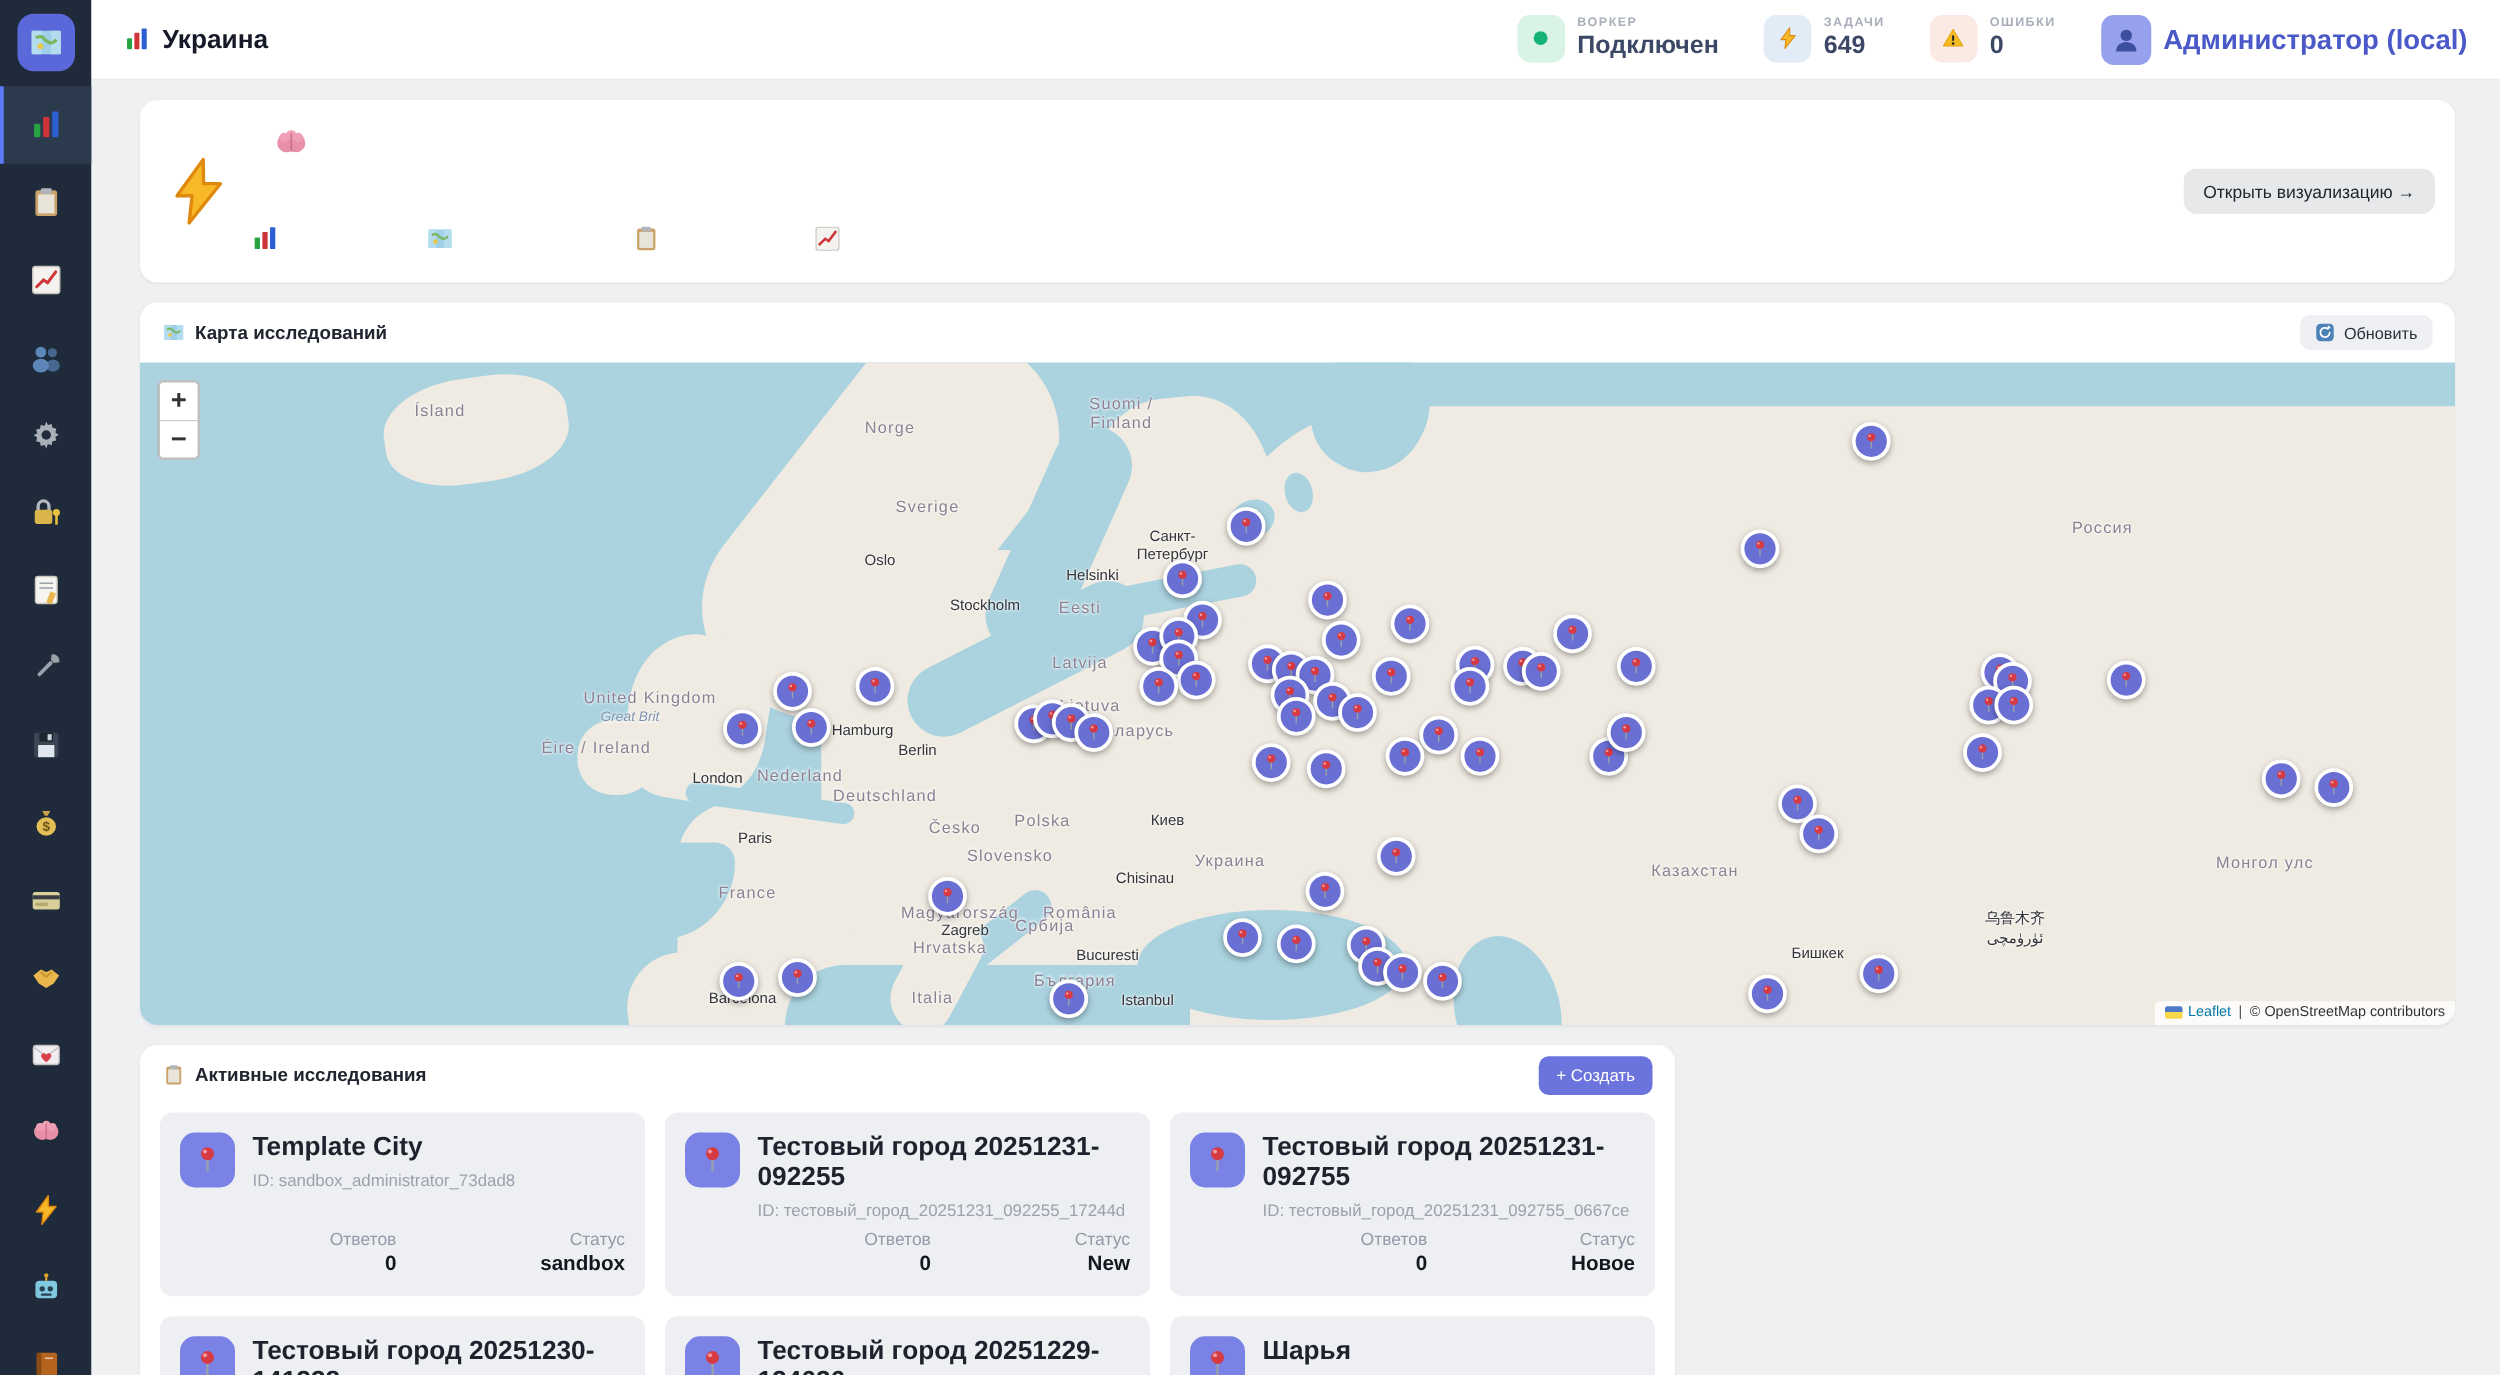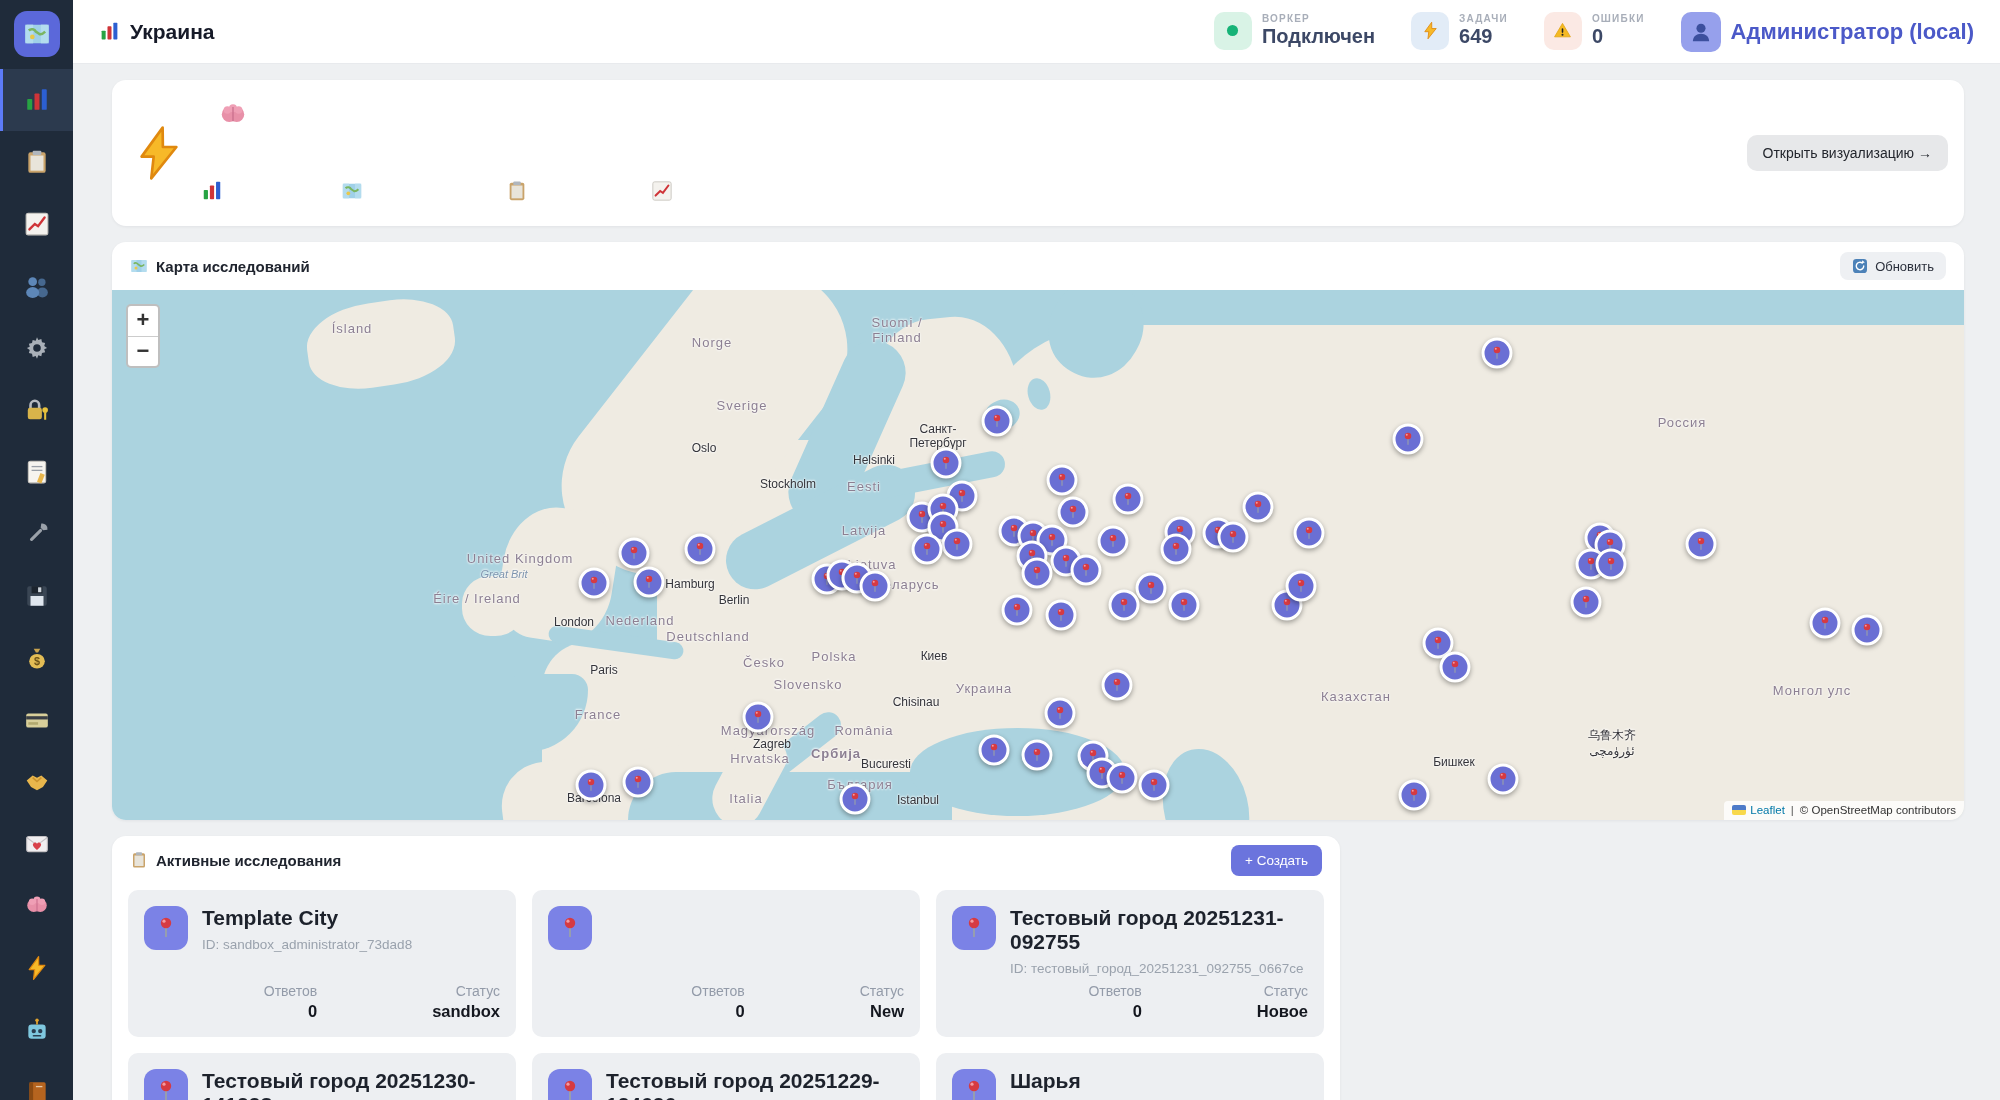--- a/index.html
+++ b/index.html
@@ -471,21 +471,21 @@
           <span class="map-label country" style="left: 528px; top: 330px;">Nederland</span>
           <span class="map-label country" style="left: 596px; top: 346px;">Deutschland</span>
           <span class="map-label country" style="left: 722px; top: 366px;">Polska</span>
           <span class="map-label country" style="left: 486px; top: 424px;">France</span>
           <span class="map-label country" style="left: 652px; top: 372px;">Česko</span>
           <span class="map-label country" style="left: 696px; top: 394px;">Slovensko</span>
           <span class="map-label country" style="left: 656px; top: 440px;">Magyarország</span>
           <span class="map-label country" style="left: 872px; top: 398px;">Украина</span>
           <span class="map-label country" style="left: 752px; top: 440px;">România</span>
           <span class="map-label country" style="left: 648px; top: 468px;">Hrvatska</span>
-          <span class="map-label country" style="left: 724px; top: 463px; font-weight: bold;">Србија</span>
+          <span class="map-label country" style="left: 724px; top: 450px;">Србија</span>
           <span class="map-label country" style="left: 748px; top: 494px;">България</span>
           <span class="map-label country" style="left: 634px; top: 508px;">Italia</span>
           <span class="map-label country" style="left: 1570px; top: 132px;">Россия</span>
           <span class="map-label country" style="left: 1244px; top: 406px;">Казахстан</span>
           <span class="map-label country" style="left: 1700px; top: 400px;">Монгол улс</span>
           <span class="map-label city" style="left: 592px; top: 158px;">Oslo</span>
           <span class="map-label city" style="left: 676px; top: 194px;">Stockholm</span>
           <span class="map-label city" style="left: 762px; top: 170px;">Helsinki</span>
           <span class="map-label city" style="left: 826px; top: 146px;">Санкт-
 Петербург</span>
@@ -1158,20 +1158,24 @@
           <div class="rc-top">
             <span class="rc-chip">
               <span class="ic ">
                 <svg viewBox="0 0 24 24">
                   <line x1="12" y1="9" x2="12" y2="21" stroke="#9aa1a9" stroke-width="1.8"></line>
                   <circle cx="12" cy="7" r="5.2" fill="#d63a42"></circle>
                   <circle cx="10" cy="5.2" r="1.6" fill="#f29aa0"></circle>
                 </svg>
               </span>
             </span>
+            <div class="rc-body">
+              <div class="rc-title">Тестовый город 20251231-092255</div>
+              <div class="rc-id">ID: тестовый_город_20251231_092255_17244d</div>
+            </div>
           </div>
           <div class="rc-stats">
             <div class="rc-stat">
               <div class="rc-stat-label">Ответов</div>
               <div class="rc-stat-value">0</div>
             </div>
             <div class="rc-stat">
               <div class="rc-stat-label">Статус</div>
               <div class="rc-stat-value">New</div>
             </div>

